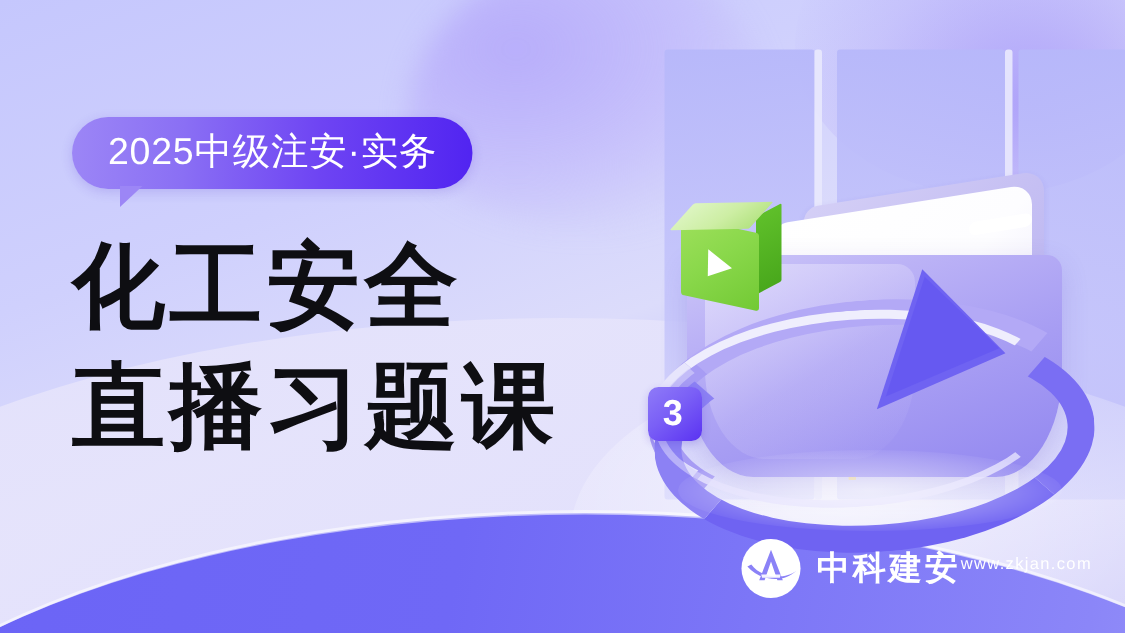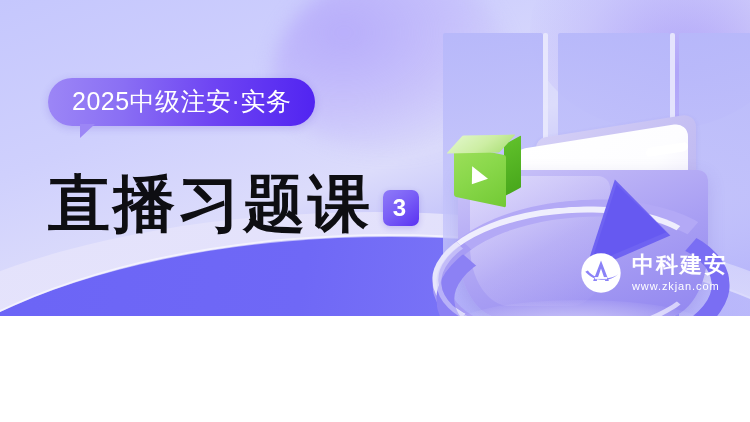--- a/index.html
+++ b/index.html
@@ -7,21 +7,21 @@
     padding: 0;
     background: #ffffff;
   }
   body {
     font-family: "Liberation Sans", "DejaVu Sans", sans-serif;
   }
 
   .banner {
     position: relative;
     width: 750px;
-    height: 316px;
+    height: 422px;
     overflow: hidden;
     background: linear-gradient(145deg, #c4c6fd 0%, #c9cafd 22%, #d6d6fb 45%, #b8b7fa 70%, #7a74f7 100%);
   }
 
   
   .bg-base {
     position: absolute;
     inset: 0;
     background:
       linear-gradient(160deg, #c5c7fd 0%, #cfd0fd 30%, #dcdcfb 52%, #b0aefa 78%, #6d66f6 100%);
@@ -350,20 +350,21 @@
     font-family: "Liberation Serif", "DejaVu Serif", serif;
     font-weight: bold;
     font-size: 62px;
     line-height: 68px;
     color: #0e0e12;
     letter-spacing: 3px;
     white-space: nowrap;
   }
   .title-line.l2 {
     margin-top: 12px;
+    justify-content: space-between;
   }
   .title-hl {
     position: absolute;
     left: 2px;
     top: 58px;
     width: 168px;
     height: 14px;
     background: #c9ef74;
     z-index: -1;
   }
@@ -399,21 +400,21 @@
     align-items: center;
     gap: 10px;
   }
   .brand-mark {
     width: 42px;
     height: 42px;
     flex: 0 0 42px;
   }
   .brand-text {
     display: flex;
-    flex-direction: column;
+    flex-direction: row;
     justify-content: center;
   }
   .brand-name {
     color: #ffffff;
     font-size: 22px;
     font-weight: bold;
     letter-spacing: 2px;
     line-height: 1.08;
   }
   .brand-url {
@@ -476,20 +477,24 @@
   </div>
 
   <div class="pill-wrap">
     <div class="pill">
       <span>2025中级注安·实务</span>
       <span class="pill-tail"></span>
     </div>
   </div>
 
   <div class="title-block">
+    <div class="title-line l1">
+      <span class="title-hl"></span>
+      <span>化工安全</span>
+    </div>
     <div class="title-line l2 title-row2">
       <span>直播习题课</span>
       <span class="ep-badge">3</span>
     </div>
   </div>
 
   <div class="brand">
     <svg class="brand-mark" viewBox="0 0 64 64">
       <circle cx="32" cy="32" r="30" fill="#ffffff"></circle>
       <path d="M32 13 L44 44 L38.5 44 L32 25 L25.5 44 L20 44 Z" fill="#8b82f7"></path>

